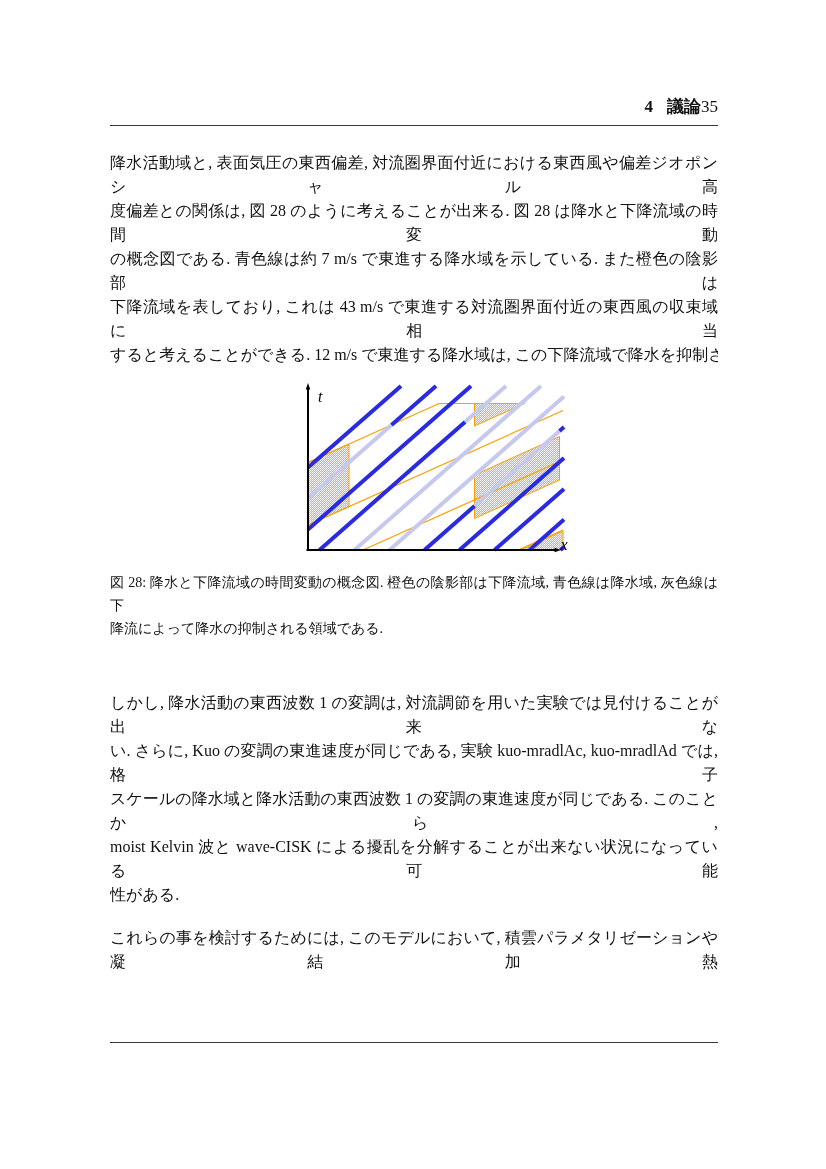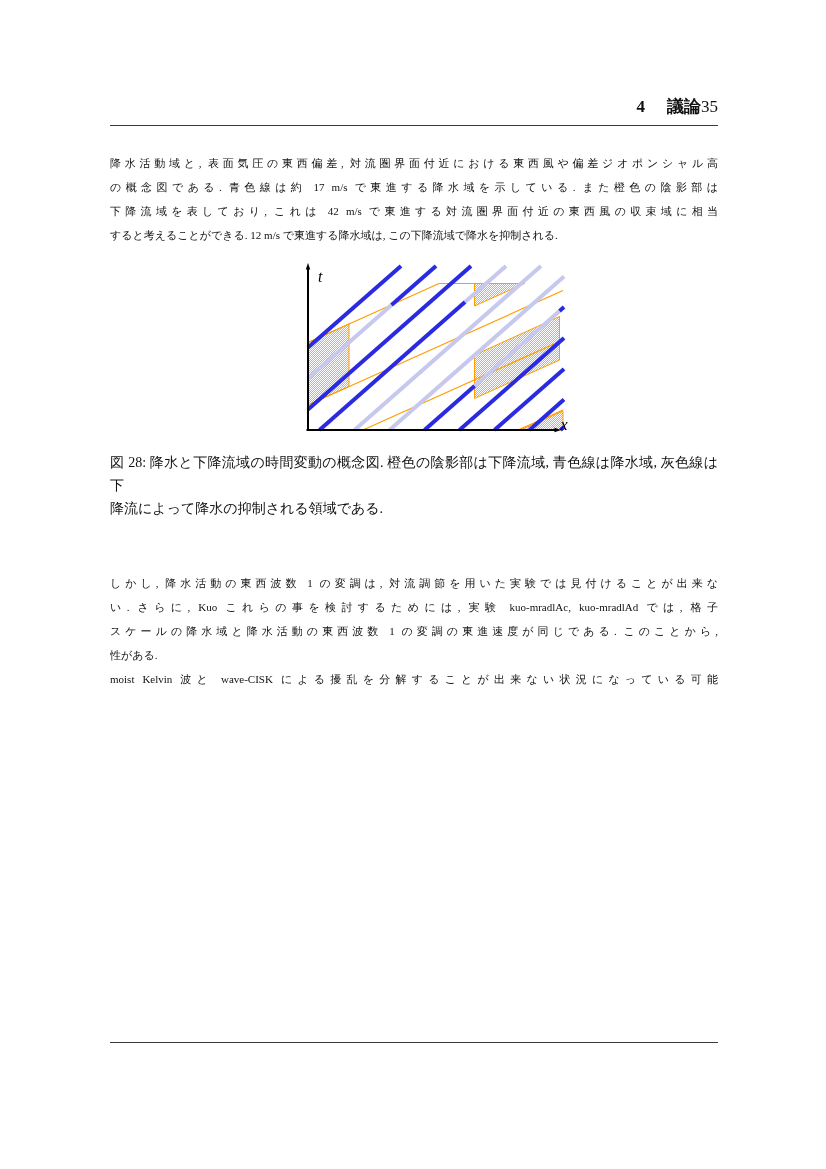--- a/index.html
+++ b/index.html
@@ -21,30 +21,30 @@
     border-bottom:1px solid #3a3a3a;
     padding-bottom:7px;
   }
   .running-head .sec-no{
     font-family:"Liberation Serif","DejaVu Serif",serif;
     font-weight:bold;
   }
   .running-head .sec-title{
     font-family:"Liberation Sans","DejaVu Sans",sans-serif;
     font-weight:bold;
-    margin-left:22px;
+    margin-left:14px;
   }
   .running-head .page-no{
   }
   .para{margin:0;padding:0;}
   .para1{margin-top:25px;}
   .para2{margin-top:51px;}
   .para3{margin-top:19px;}
   .jline{
-    font-size:11px;
+    font-size:16px;
     line-height:24px;
     text-align:justify;
     text-align-last:justify;
     overflow:hidden;
     white-space:normal;
   }
   .jline.last{
     text-align:left;
     text-align-last:left;
     white-space:nowrap;
@@ -91,22 +91,23 @@
   <div class="content">
 
     <div class="running-head">
       <span class="sec-no">4</span>
       <span class="sec-title">議論</span>
       <span class="page-no">35</span>
     </div>
 
     <div class="para para1">
       <div class="jline">降水活動域と, 表面気圧の東西偏差, 対流圏界面付近における東西風や偏差ジオポンシャル高</div>
-      <div class="jline">の概念図である. 青色線は約 17 m/s で東進する降水域を示している. また橙色の陰影部は</div>
-      <div class="jline">下降流域を表しており, これは 42 m/s で東進する対流圏界面付近の東西風の収束域に相当</div>
+      <div class="jline">度偏差との関係は, 図 28 のように考えることが出来る. 図 28 は降水と下降流域の時間変動</div>
+      <div class="jline">の概念図である. 青色線は約 7 m/s で東進する降水域を示している. また橙色の陰影部は</div>
+      <div class="jline">下降流域を表しており, これは 43 m/s で東進する対流圏界面付近の東西風の収束域に相当</div>
       <div class="jline last">すると考えることができる. 12 m/s で東進する降水域は, この下降流域で降水を抑制される.</div>
     </div>
 
     <div class="figure-wrap">
       <svg width="280" height="175" viewBox="0 0 560 350">
         <defs>
           <pattern id="hatchpat" width="4" height="4" patternUnits="userSpaceOnUse">
             <rect x="0" y="0" width="2" height="2" fill="#ffae22"></rect>
             <rect x="2" y="2" width="2" height="2" fill="#ffae22"></rect>
           </pattern>
@@ -148,25 +149,26 @@
       </svg>
     </div>
 
     <div class="figcaption">
       <div class="cap-line">図 28: 降水と下降流域の時間変動の概念図. 橙色の陰影部は下降流域, 青色線は降水域, 灰色線は下</div>
       <div class="cap-line last">降流によって降水の抑制される領域である.</div>
     </div>
 
     <div class="para para2">
       <div class="jline">しかし, 降水活動の東西波数 1 の変調は, 対流調節を用いた実験では見付けることが出来な</div>
-      <div class="jline">い. さらに, Kuo これらの事を検討するためには, 実験 kuo-mradlAc, kuo-mradlAd では, 格子</div>
+      <div class="jline">い. さらに, Kuo の変調の東進速度が同じである, 実験 kuo-mradlAc, kuo-mradlAd では, 格子</div>
       <div class="jline">スケールの降水域と降水活動の東西波数 1 の変調の東進速度が同じである. このことから,</div>
+      <div class="jline">moist Kelvin 波と wave-CISK による擾乱を分解することが出来ない状況になっている可能</div>
       <div class="jline last">性がある.</div>
-      <div class="jline">moist Kelvin 波と wave-CISK による擾乱を分解することが出来ない状況になっている可能</div>
     </div>
 
     <div class="para para3">
+      <div class="jline">これらの事を検討するためには, このモデルにおいて, 積雲パラメタリゼーションや凝結加熱</div>
     </div>
 
   </div>
 
   <div class="bottom-rule"></div>
 </div>
 
 </body></html>

